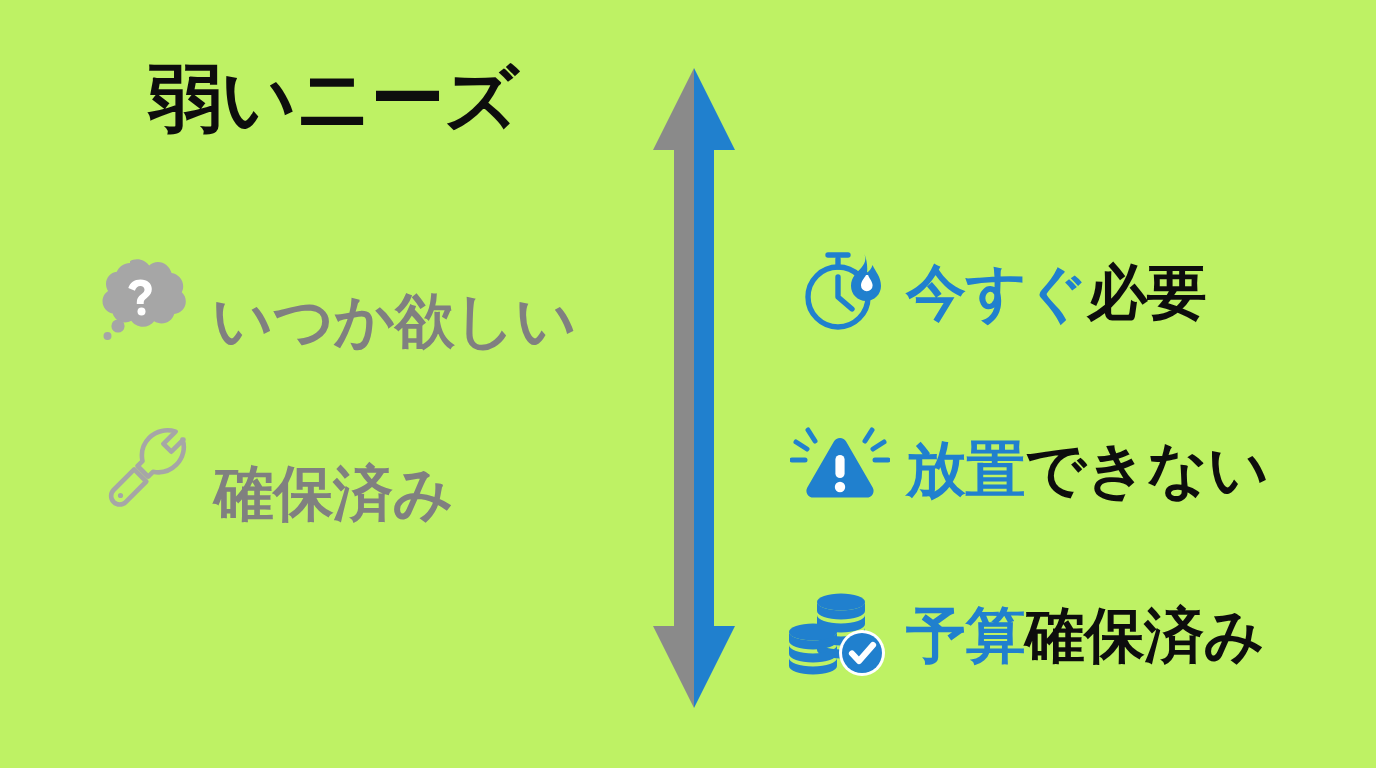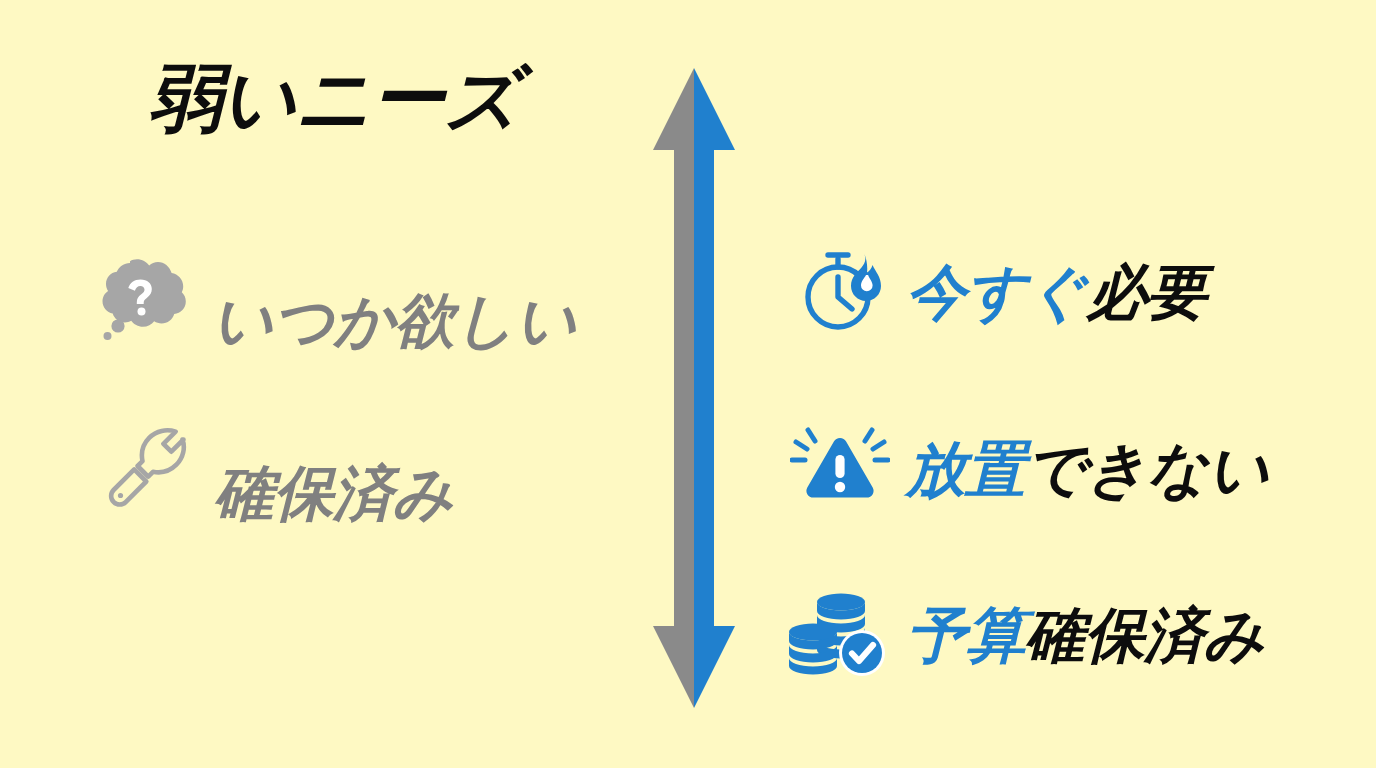--- a/index.html
+++ b/index.html
@@ -11,22 +11,21 @@
     width: 1376px;
     height: 768px;
     overflow: hidden;
     font-family: "Liberation Sans", "DejaVu Sans", sans-serif;
     position: relative;
   }
 
   .slide {
     position: absolute;
     inset: 0;
-    background: #fef9c3;
-    font-style: italic;
+    background: #bef264;
   }
 
   
   .col {
     position: absolute;
     top: 0;
     height: 768px;
   }
   .col-left  { left: 60px;  width: 560px; }
   .col-right { left: 760px; width: 560px; }

